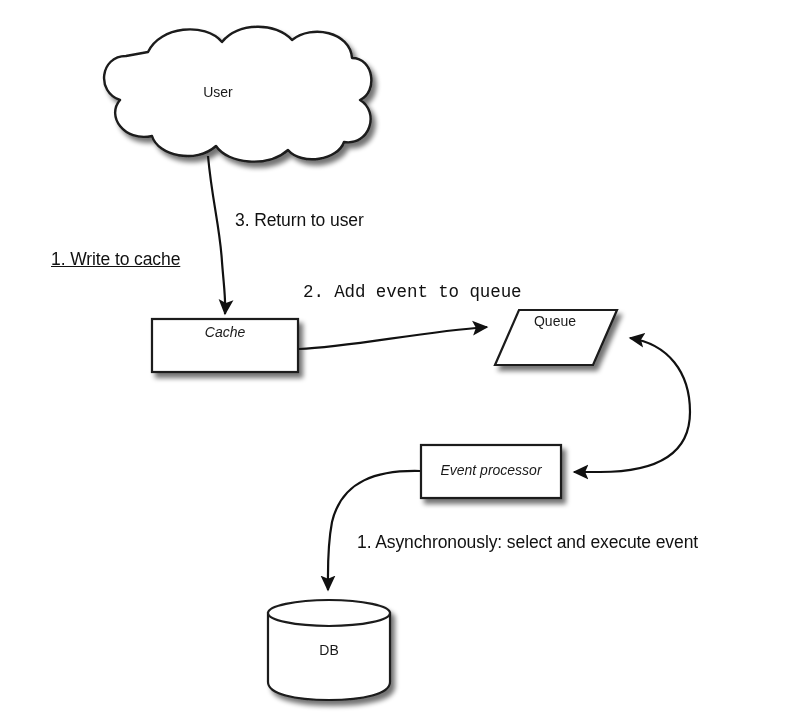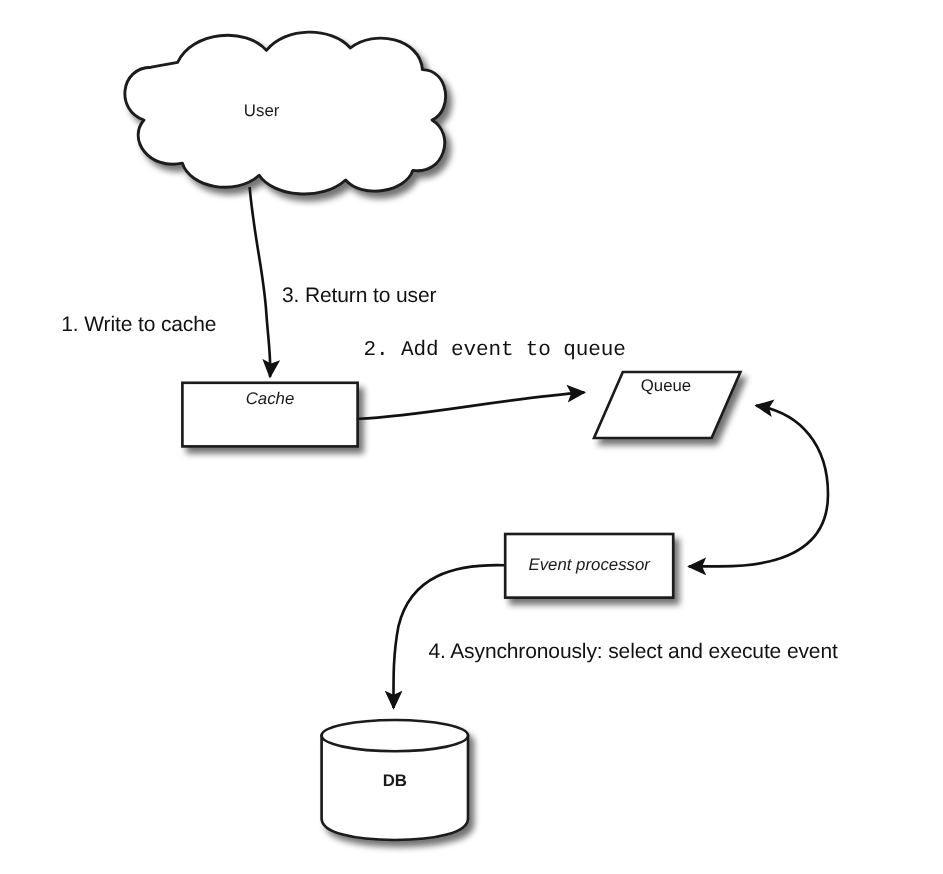--- a/index.html
+++ b/index.html
@@ -36,25 +36,25 @@
     font-family: "Liberation Sans", sans-serif;
     font-size: 17.5px;
     color: #111111;
     white-space: nowrap;
     letter-spacing: -0.1px;
   }
   #lbl-user   { left: 191px; top: 84px;  width: 54px; }
   #lbl-cache  { left: 182px; top: 324px; width: 86px; font-style: italic; }
   #lbl-queue  { left: 521px; top: 313px; width: 68px; }
   #lbl-evproc { left: 427px; top: 462px; width: 128px; font-style: italic; }
-  #lbl-db     { left: 300px; top: 642px; width: 58px; font-weight: bold; }
+  #lbl-db     { left: 300px; top: 642px; width: 58px; }
 
-  #step1 { left: 51px;  top: 260px; }
+  #step1 { left: 51px;  top: 249px; text-decoration: underline; }
   #step2 { left: 303px; top: 282px; font-family: Liberation Mono, monospace; }
-  #step3 { left: 235px; top: 236px; }
+  #step3 { left: 235px; top: 210px; }
   #step4 { left: 357px; top: 532px; }
 </style>
 </head>
 <body>
 
 <div id="canvas">
 
   <svg class="layer" viewBox="0 0 786 728" xmlns="http://www.w3.org/2000/svg">
     <defs>
       <filter id="dropshadow" x="-30%" y="-30%" width="180%" height="180%">
@@ -135,15 +135,15 @@
   <div class="node-label" id="lbl-evproc">Event processor</div>
 
   <div class="node-label" id="lbl-db">DB</div>
 
   <div class="step-label" id="step1">1. Write to cache</div>
 
   <div class="step-label" id="step2">2. Add event to queue</div>
 
   <div class="step-label" id="step3">3. Return to user</div>
 
-  <div class="step-label" id="step4">4. Asynchronously: select and execute event</div>
+  <div class="step-label" id="step4">1. Asynchronously: select and execute event</div>
 
 </div>
 
 </body></html>

